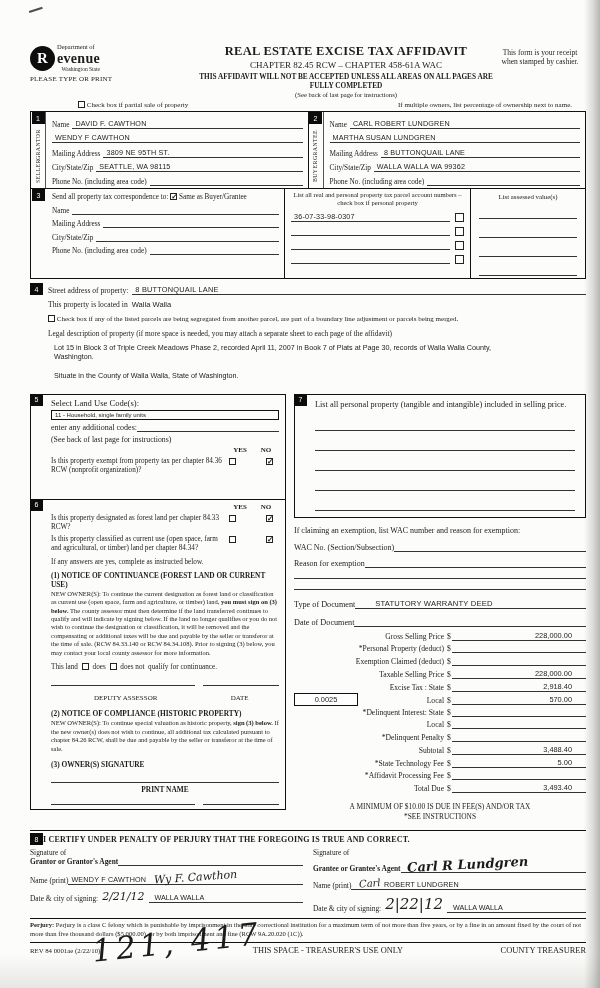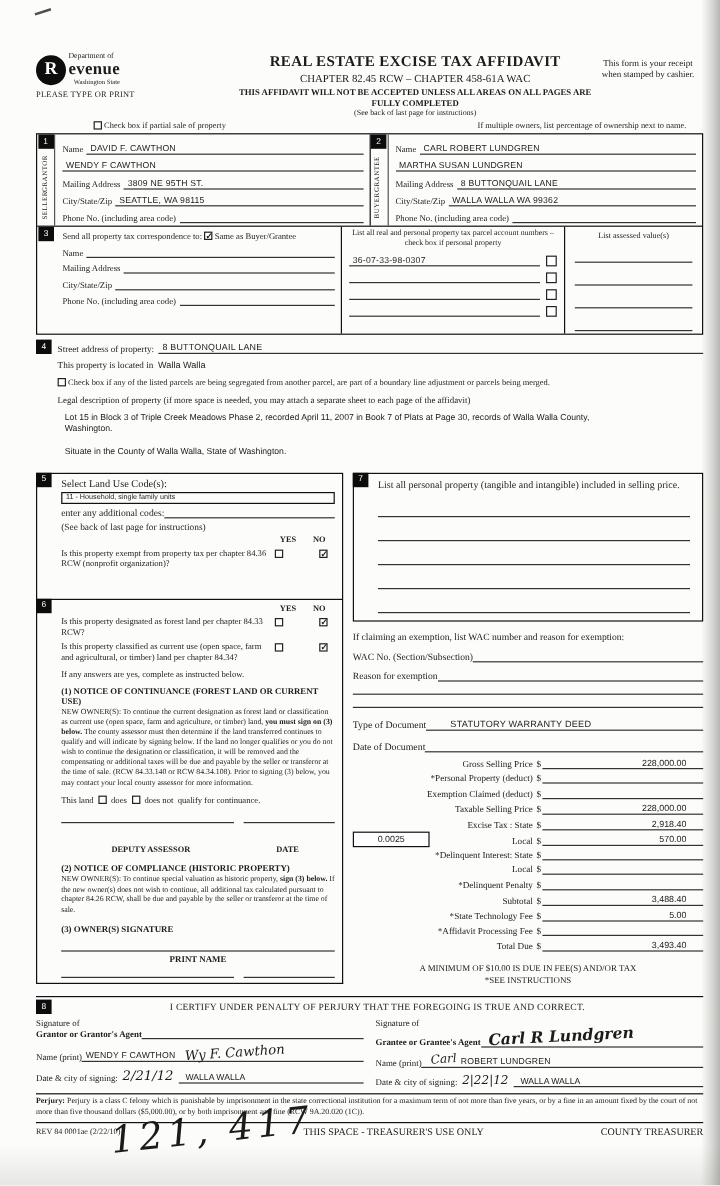--- a/index.html
+++ b/index.html
@@ -88,21 +88,21 @@
 .qtext{flex:1;font-size:7.2px;line-height:1.25;padding-right:2px}
 .qboxes{width:52px;display:flex;justify-content:space-between;padding:1px 6px 0 2px}
 .ifyes{font-size:7.2px;margin-top:5px}
 .n-title{font-size:7.3px;font-weight:bold;margin-top:5px}
 .n-body{font-size:6.5px;line-height:1.3;margin-top:1px;text-align:left}
 .landrow{font-size:7.2px;margin-top:6px}
 .landrow .cb{margin:0 2px}
 .sigpair{display:flex;margin-top:14px}
 .sigpair .l1{flex:1.9;border-top:1px solid #333;margin-right:8px}
 .sigpair .l2{flex:1;border-top:1px solid #333}
-.siglabs{display:flex;font-size:7px;font-weight:bold;margin-top:18px}
+.siglabs{display:flex;font-size:7px;font-weight:normal;margin-top:8px}
 .siglabs span:first-child{flex:1.9;text-align:center}
 .siglabs span:last-child{flex:1;text-align:center}
 .center-bold{font-size:7.4px;font-weight:bold;text-align:left;margin-top:7px}
 .fullline{border-top:1px solid #333;margin-top:13px}
 .printname{font-size:7.4px;font-weight:bold;text-align:center;margin-top:2px}
 
 .box7{border:1.3px solid #111;position:relative;padding:4px 10px 6px 20px}
 .s7title{font-size:8.3px;line-height:1.5}
 .box7 .fline{margin-top:11px;flex:none}
 .exempt{font-size:8px;margin-top:8px}
@@ -116,21 +116,21 @@
 .mlab{width:150px;text-align:right;font-size:7.6px;white-space:nowrap}
 .mdollar{font-size:7.6px;padding:0 1px 0 3px}
 .mline{flex:1;border-bottom:1px solid #333;display:flex;justify-content:flex-end}
 .mval{font-family:"Liberation Sans",sans-serif;font-size:7.4px;padding-right:14px}
 .ratebox{position:absolute;left:0;top:-2px;width:64px;border:1.2px solid #111;text-align:center;font-size:7.4px;font-family:"Liberation Sans",sans-serif;padding:1px 0;background:#fff}
 .minnote{margin-top:9px;text-align:center;font-size:7.4px;font-weight:normal;line-height:1.35}
 
 .s8{border-top:1.6px solid #111;margin-top:8px;padding-top:2px}
 .s8head{display:flex;align-items:center}
 .s8head .ntab{flex:none}
-.certify{flex:1;text-align:center;font-size:8px;font-weight:normal;letter-spacing:.2px}
+.certify{flex:1;text-align:left;font-size:8px;font-weight:bold;letter-spacing:.2px}
 .s8cols{display:flex;margin-top:3px}
 .s8c{flex:1;padding-right:10px;position:relative}
 .slab1{font-size:7.4px}
 .sigrow{display:flex;align-items:flex-end;font-size:7.4px;font-weight:bold}
 .sigscript{font-size:13px;transform:rotate(-3deg);display:inline-block;padding-left:6px;white-space:nowrap}
 .nprow{display:flex;align-items:flex-end;font-size:7.4px;margin-top:5px}
 .dcrow{display:flex;align-items:flex-end;font-size:7.4px;margin-top:5px}
 .hwdate{font-size:11px;white-space:nowrap;padding:0 4px}
 .cityval{font-family:"Liberation Sans",sans-serif;font-size:7.2px;padding:0 6px}
 .namescript{font-size:11px;display:inline-block;transform:rotate(-4deg);padding-left:8px;white-space:nowrap}
@@ -592,21 +592,21 @@
             </div>
           <div class="nprow">
               <span>Name (print)</span>
               <span class="fline">
                 <span class="hw namescript" style="font-size:10px">Carl</span>
                 <span class="fval">ROBERT LUNDGREN</span>
               </span>
             </div>
           <div class="dcrow">
               <span>Date &amp; city of signing:</span>
-              <span class="hw hwdate" style="font-size:10px">2|22|12</span>
+              <span class="hw hwdate" style="font-size:15px">2|22|12</span>
               <span class="fline">
                 <span class="cityval">WALLA WALLA</span>
               </span>
             </div>
         </div>
       </div>
       <div class="perjury"><b class="inline">Perjury:</b><span> Perjury is a class C felony which is punishable by imprisonment in the state correctional institution for a maximum term of not more than five years, or by a fine in an amount fixed by the court of not more than five thousand dollars ($5,000.00), or by both imprisonment and fine (RCW 9A.20.020 (1C)).</span></div>
     </div>
 
     <div class="footer">

